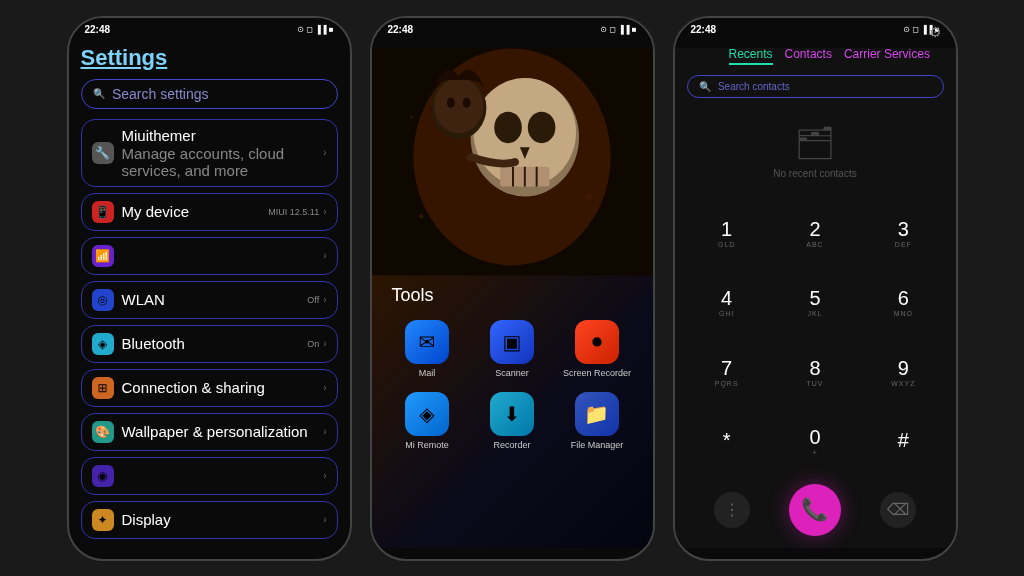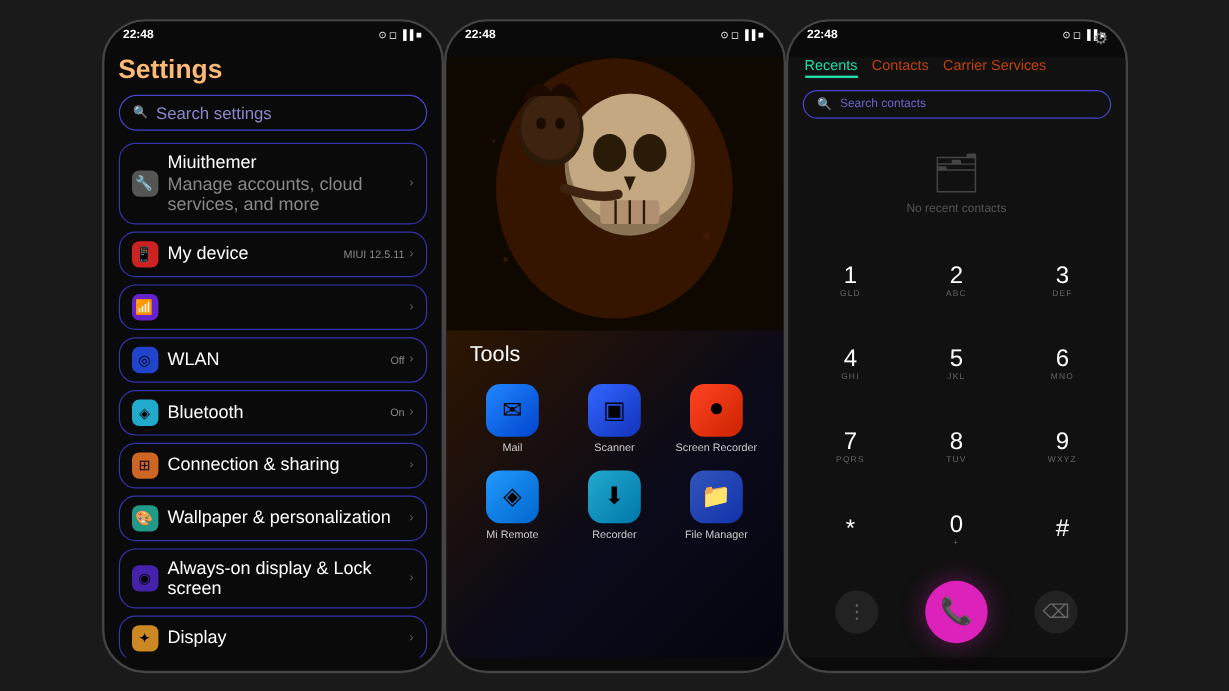--- a/index.html
+++ b/index.html
@@ -9,21 +9,21 @@
       background: #1a1a1a;
       display: flex;
       align-items: center;
       justify-content: center;
       font-family: 'Arial', sans-serif;
       overflow: hidden;
     }
 
     .phones-container {
       display: flex;
-      gap: 0;
+      gap: 18px;
       align-items: center;
       justify-content: center;
       width: 100%;
       height: 100%;
     }
 
     .phone {
       width: 285px;
       height: 545px;
       background: #0a0a0a;
@@ -59,24 +59,25 @@
     .status-icons { display: flex; gap: 3px; align-items: center; font-size: 8px; }
 
     
     .phone1-content {
       padding: 0 12px;
       height: calc(100% - 30px);
       overflow: hidden;
     }
 
     .settings-title {
-      color: #fdba74;
+      color: #7dd3fc;
       font-size: 22px;
       font-weight: bold;
       padding: 8px 0 8px;
+      text-decoration: underline;
     }
 
     .search-bar {
       background: transparent;
       border: 1.5px solid #4444cc;
       border-radius: 20px;
       padding: 6px 12px;
       display: flex;
       align-items: center;
       gap: 6px;
@@ -227,22 +228,22 @@
       padding: 8px 14px 4px;
       gap: 12px;
     }
 
     .dialer-tab {
       font-size: 12px;
       padding: 2px 0;
       cursor: pointer;
     }
 
-    .dialer-tab.active { color: #22ddaa; border-bottom: 2px solid #22ddaa; }
-    .dialer-tab.inactive { color: #c2410c; }
+    .dialer-tab.active { color: #22ddaa; border-bottom: 2px solid #22ddaa; margin-left: 40px; }
+    .dialer-tab.inactive { color: #d946ef; }
 
     .dialer-search {
       margin: 6px 12px;
       background: transparent;
       border: 1.5px solid #4444cc;
       border-radius: 20px;
       padding: 5px 12px;
       display: flex;
       align-items: center;
       gap: 6px;
@@ -418,23 +419,20 @@
           <div class="settings-item-text">
             <div class="settings-item-title">Wallpaper &amp; personalization</div>
           </div>
         </div>
         <span class="chevron">›</span>
       </div>
 
       <div class="settings-item">
         <div class="settings-item-left">
           <div class="settings-icon icon-indigo">◉</div>
-          <div class="settings-item-text">
-            <div class="settings-item-title">Always-on display &amp; Lock screen</div>
-          </div>
         </div>
         <span class="chevron">›</span>
       </div>
 
       <div class="settings-item">
         <div class="settings-item-left">
           <div class="settings-icon icon-amber">✦</div>
           <div class="settings-item-text">
             <div class="settings-item-title">Display</div>
           </div>

